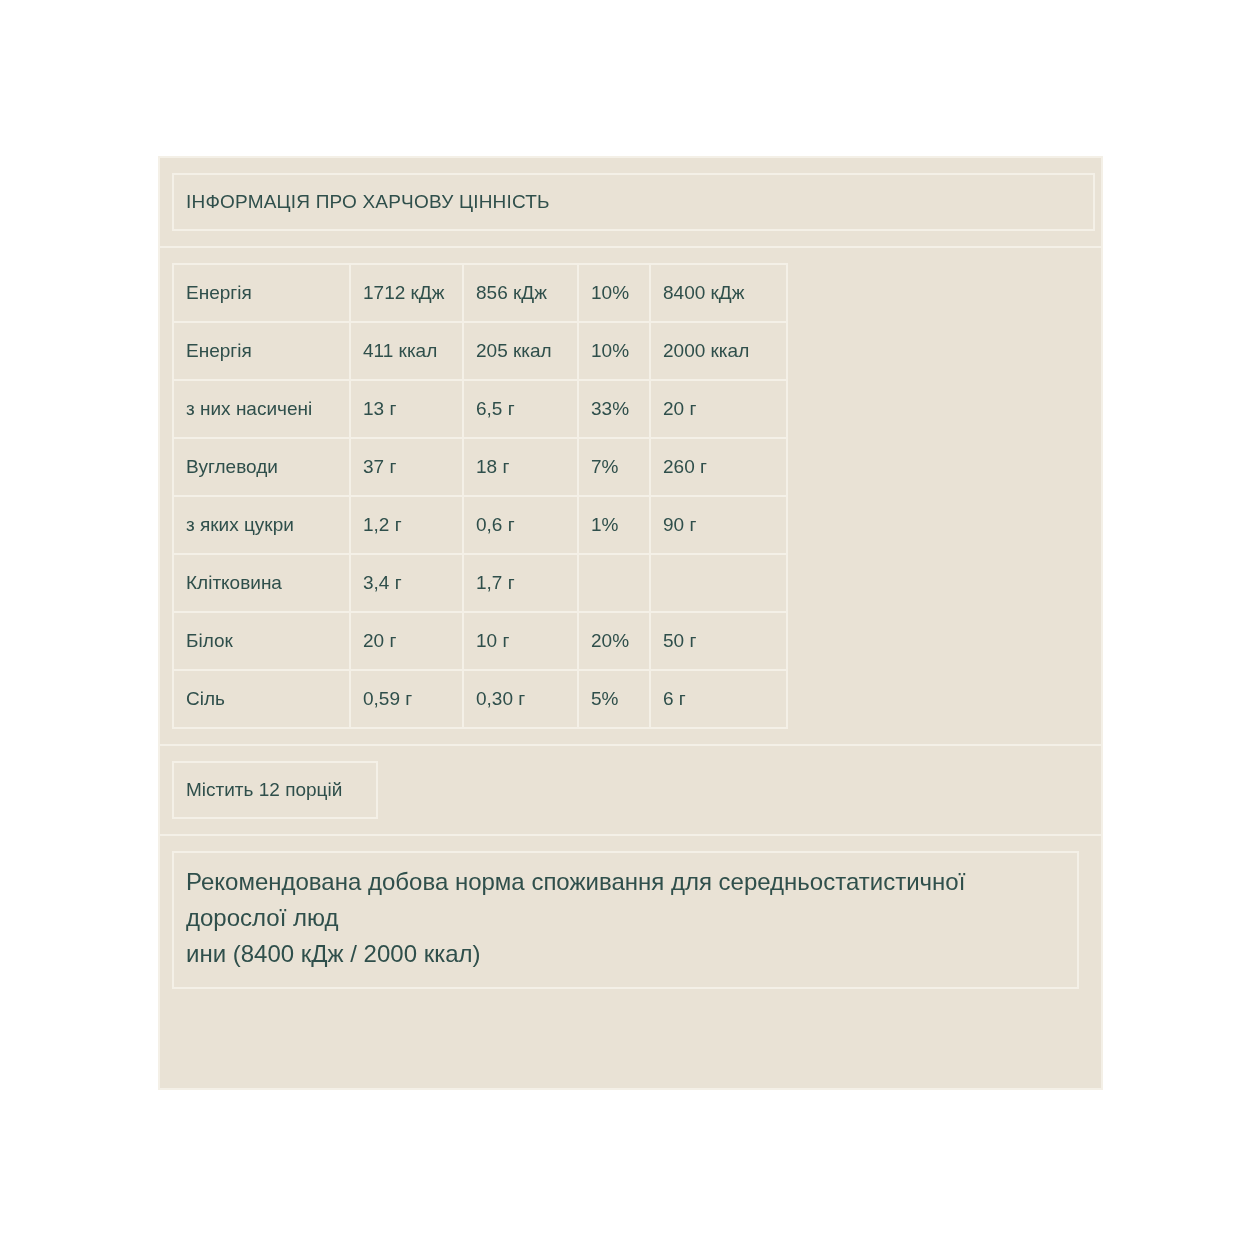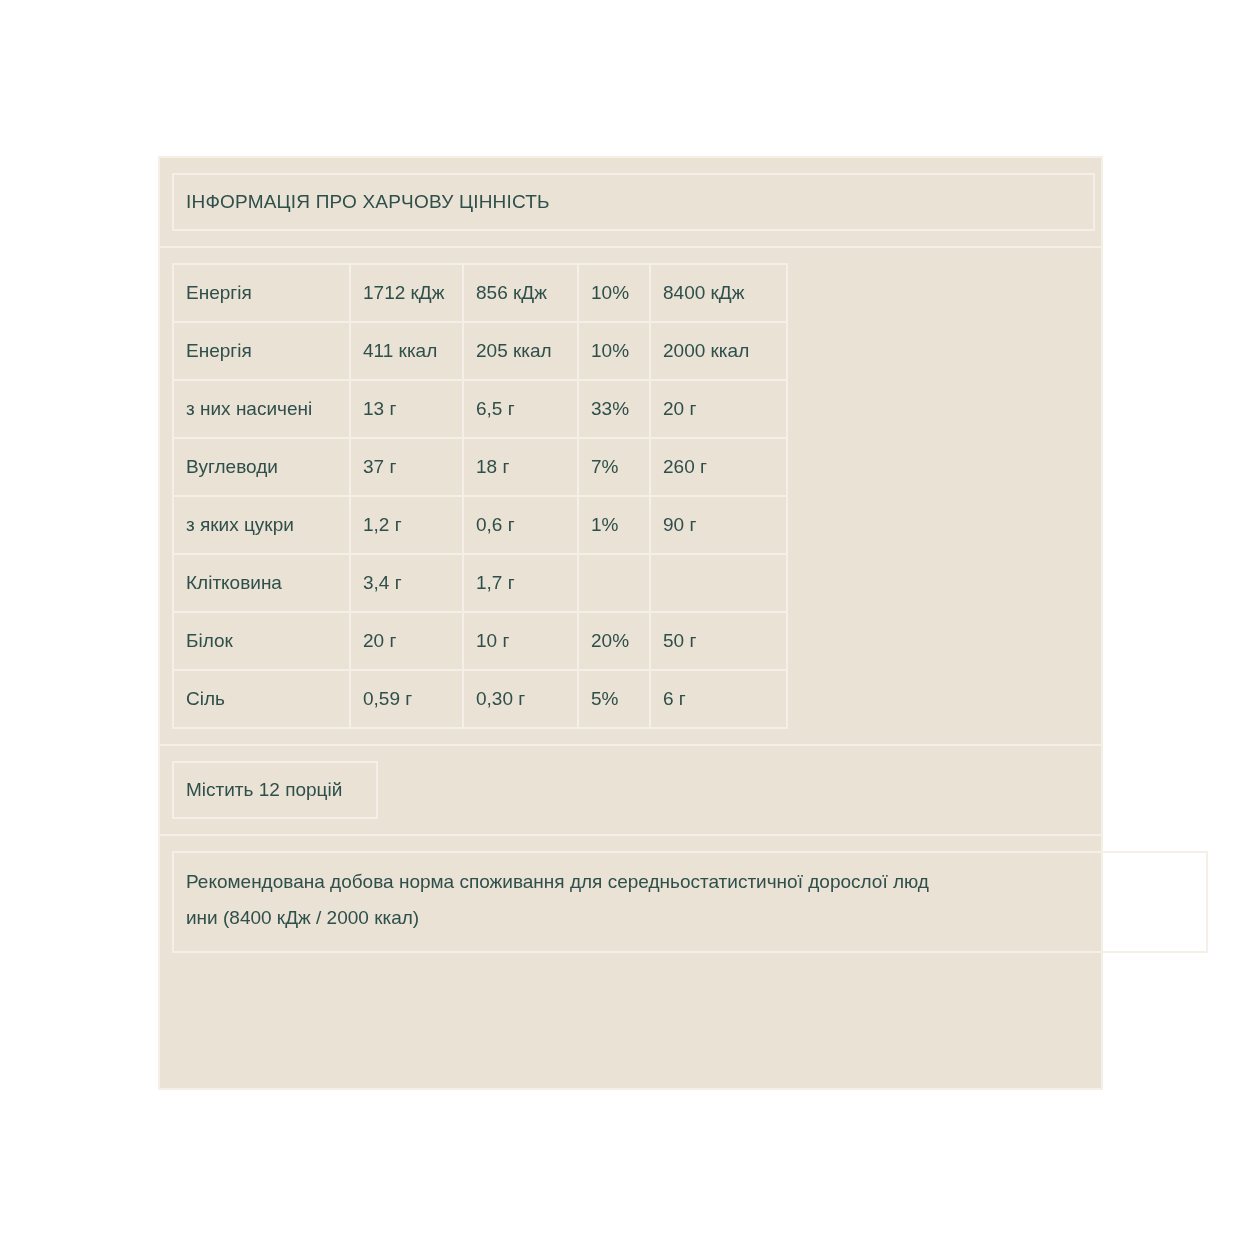--- a/index.html
+++ b/index.html
@@ -66,24 +66,24 @@
     display: inline-block;
     min-width: 205px;
     border: 2px solid var(--line);
     padding: 14px 34px 14px 12px;
     font-size: 19px;
     line-height: 26px;
   }
 
   
   .footer-box {
-    width: 1036px;
+    width: 907px;
     border: 2px solid var(--line);
     padding: 11px 20px 15px 12px;
-    font-size: 19px;
+    font-size: 24px;
     line-height: 36px;
     white-space: pre-line;
   }
 </style>
 </head>
 <body>
 
 <div class="nutrition-panel">
 
   <div class="section">

